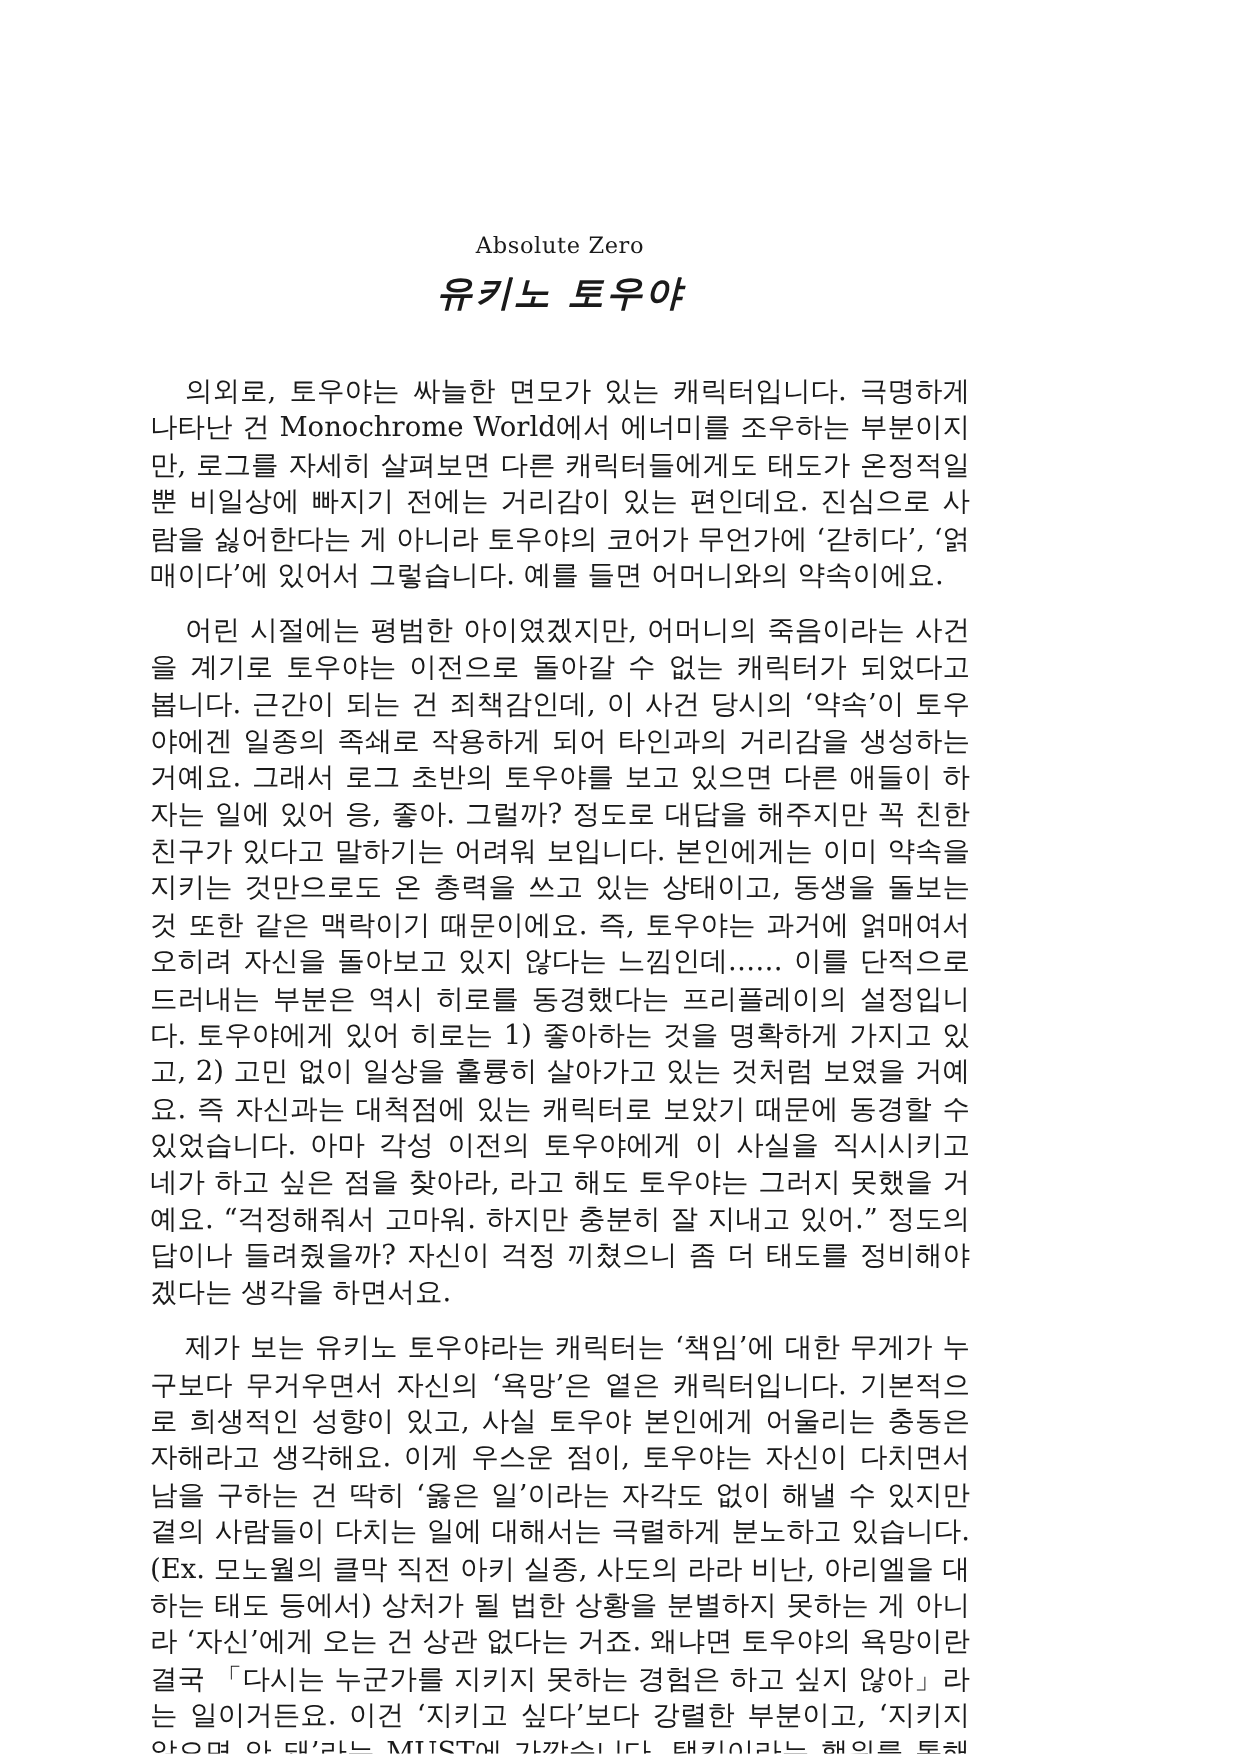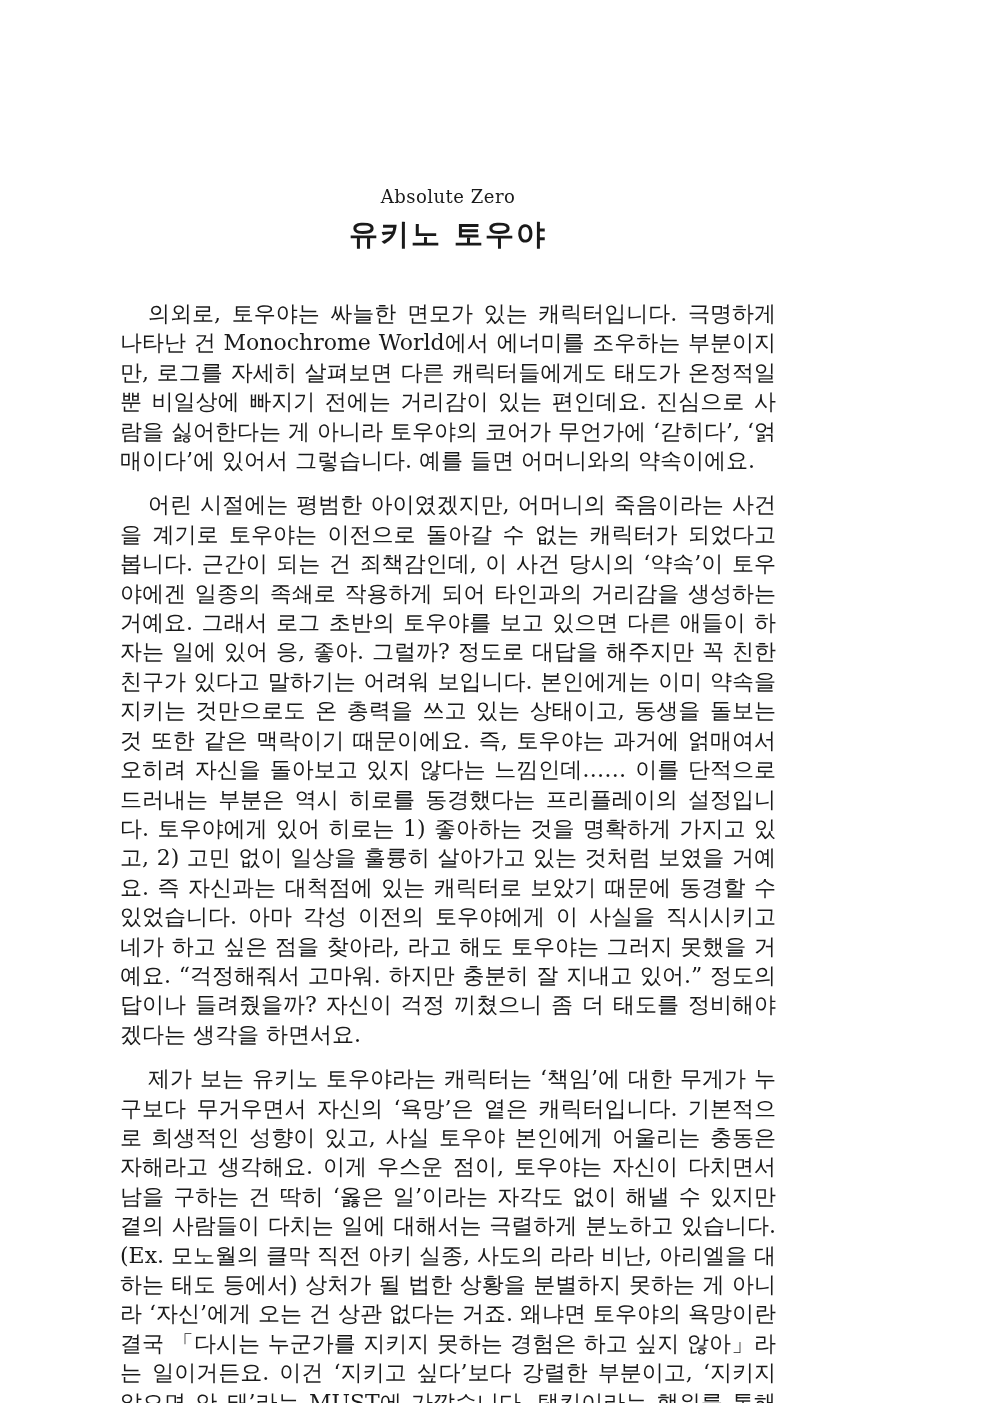--- a/index.html
+++ b/index.html
@@ -27,20 +27,21 @@
     letter-spacing: 0.5px;
     margin: 0;
     font-weight: 400;
   }
   .title {
     text-align: center;
     font-size: 29px;
     font-weight: 700;
     letter-spacing: 2px;
     margin: 8px 0 0 0;
+    font-style: italic;
   }
   .body-text {
     margin-top: 44px;
     font-size: 22px;
     line-height: 29.4px;
     text-align: justify;
     word-break: break-all;
   }
   .body-text p {
     margin: 0 0 15px 0;

